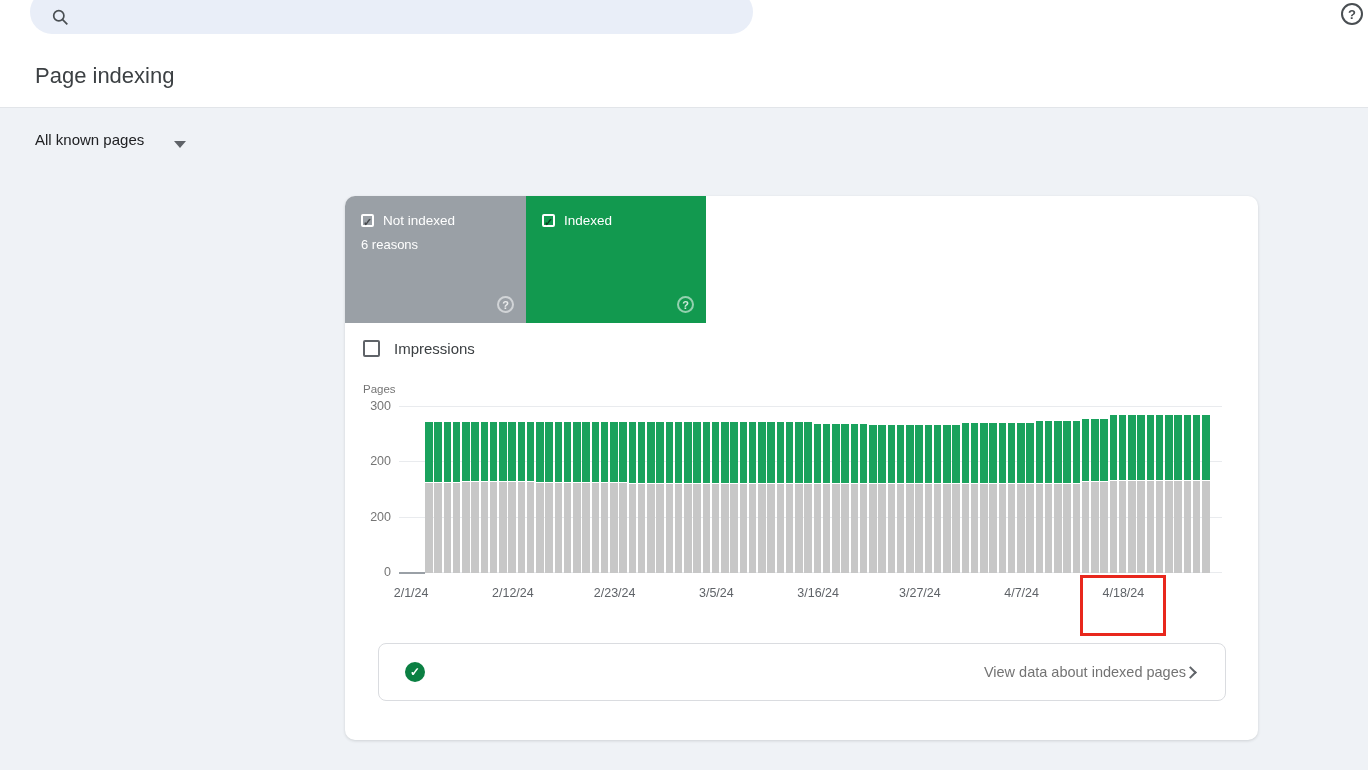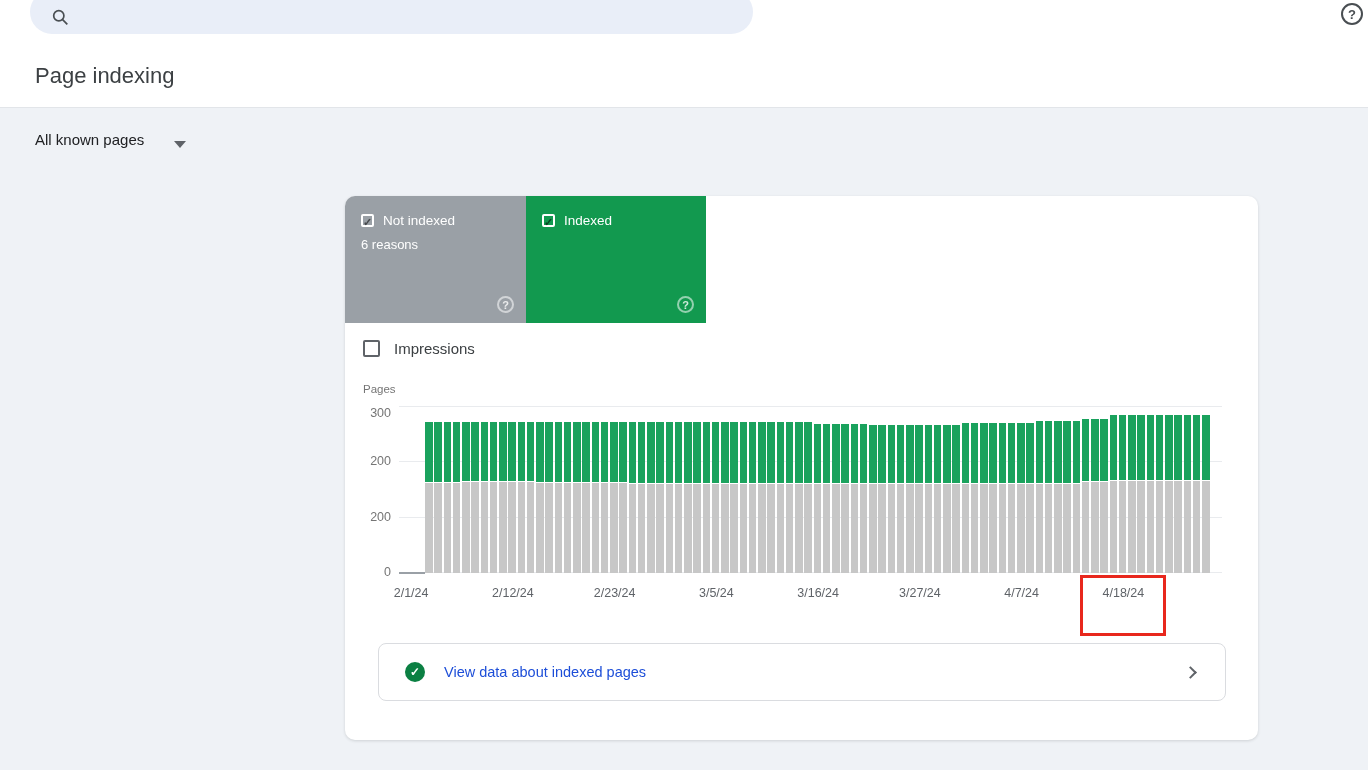--- a/index.html
+++ b/index.html
@@ -45,21 +45,21 @@
   .ytick { position:absolute; left:0; width:46px; text-align:right; font-size:12.5px; color:#757575; }
   .bar { position:absolute; display:flex; flex-direction:column; pointer-events:auto; }
   .bar .seg-green { width:100%; }
   .bar .seg-gray { width:100%; border-top:1px solid #fff; }
   .xtick { position:absolute; transform:translateX(-50%); font-size:12.5px; color:#5f6368; white-space:nowrap; }
   .red-box { position:absolute; border:3px solid #e8271d; background:transparent; z-index:5; }
 
   
   .viewdata { position:absolute; left:33px; top:447px; width:848px; height:58px; border:1px solid #dadce0; border-radius:8px; background:#fff; display:flex; align-items:center; padding:0 26px; cursor:pointer; }
   .check-circle { width:20px; height:20px; border-radius:50%; background:#0b8043; color:#fff; font-size:12px; font-weight:bold; display:flex; align-items:center; justify-content:center; flex:0 0 auto; }
-  .viewdata-label { font-size:14.5px; color:#1d4ed8; margin-left:19px; flex:1; }
+  .viewdata-label { font-size:14.5px; color:#737373; margin-left:19px; flex:1;text-align:right; }
   .chevron { width:9px; height:9px; border-top:2px solid #5f6368; border-right:2px solid #5f6368; transform:rotate(45deg); flex:0 0 auto; margin-right:4px; }
 </style>
 </head>
 <body>
 
 <div class="page">
 
   <div class="header">
     <div class="search-pill">
       <svg width="17" height="17" viewBox="0 0 20 20">
@@ -104,21 +104,21 @@
     <div class="pages-label">Pages</div>
 
     <div id="chart">
         <div class="gridline" style="left: 54px; top: 376px; width: 823px;"></div>
         <div class="ytick" style="top: 369px;">0</div>
         <div class="gridline" style="left: 54px; top: 320.667px; width: 823px;"></div>
         <div class="ytick" style="top: 313.667px;">200</div>
         <div class="gridline" style="left: 54px; top: 265.333px; width: 823px;"></div>
         <div class="ytick" style="top: 258.333px;">200</div>
         <div class="gridline" style="left: 54px; top: 210px; width: 823px;"></div>
-        <div class="ytick" style="top: 210px;">300</div>
+        <div class="ytick" style="top: 203px;">300</div>
         <div class="zero-stub" style="left: 54px; top: 376px; width: 26px;"></div>
         <div class="bar" style="left: 80px; top: 225.94px; width: 7.5px; height: 151.06px;">
           <div class="seg-green" style="height: 60.3133px; background: rgb(26, 162, 93);"></div>
           <div class="seg-gray" style="height: 90.7467px; background: rgb(199, 199, 199);"></div>
         </div>
         <div class="bar" style="left: 89.25px; top: 225.94px; width: 7.5px; height: 151.06px;">
           <div class="seg-green" style="height: 60.3133px; background: rgb(26, 162, 93);"></div>
           <div class="seg-gray" style="height: 90.7467px; background: rgb(199, 199, 199);"></div>
         </div>
         <div class="bar" style="left: 98.5px; top: 225.94px; width: 7.5px; height: 151.06px;">

